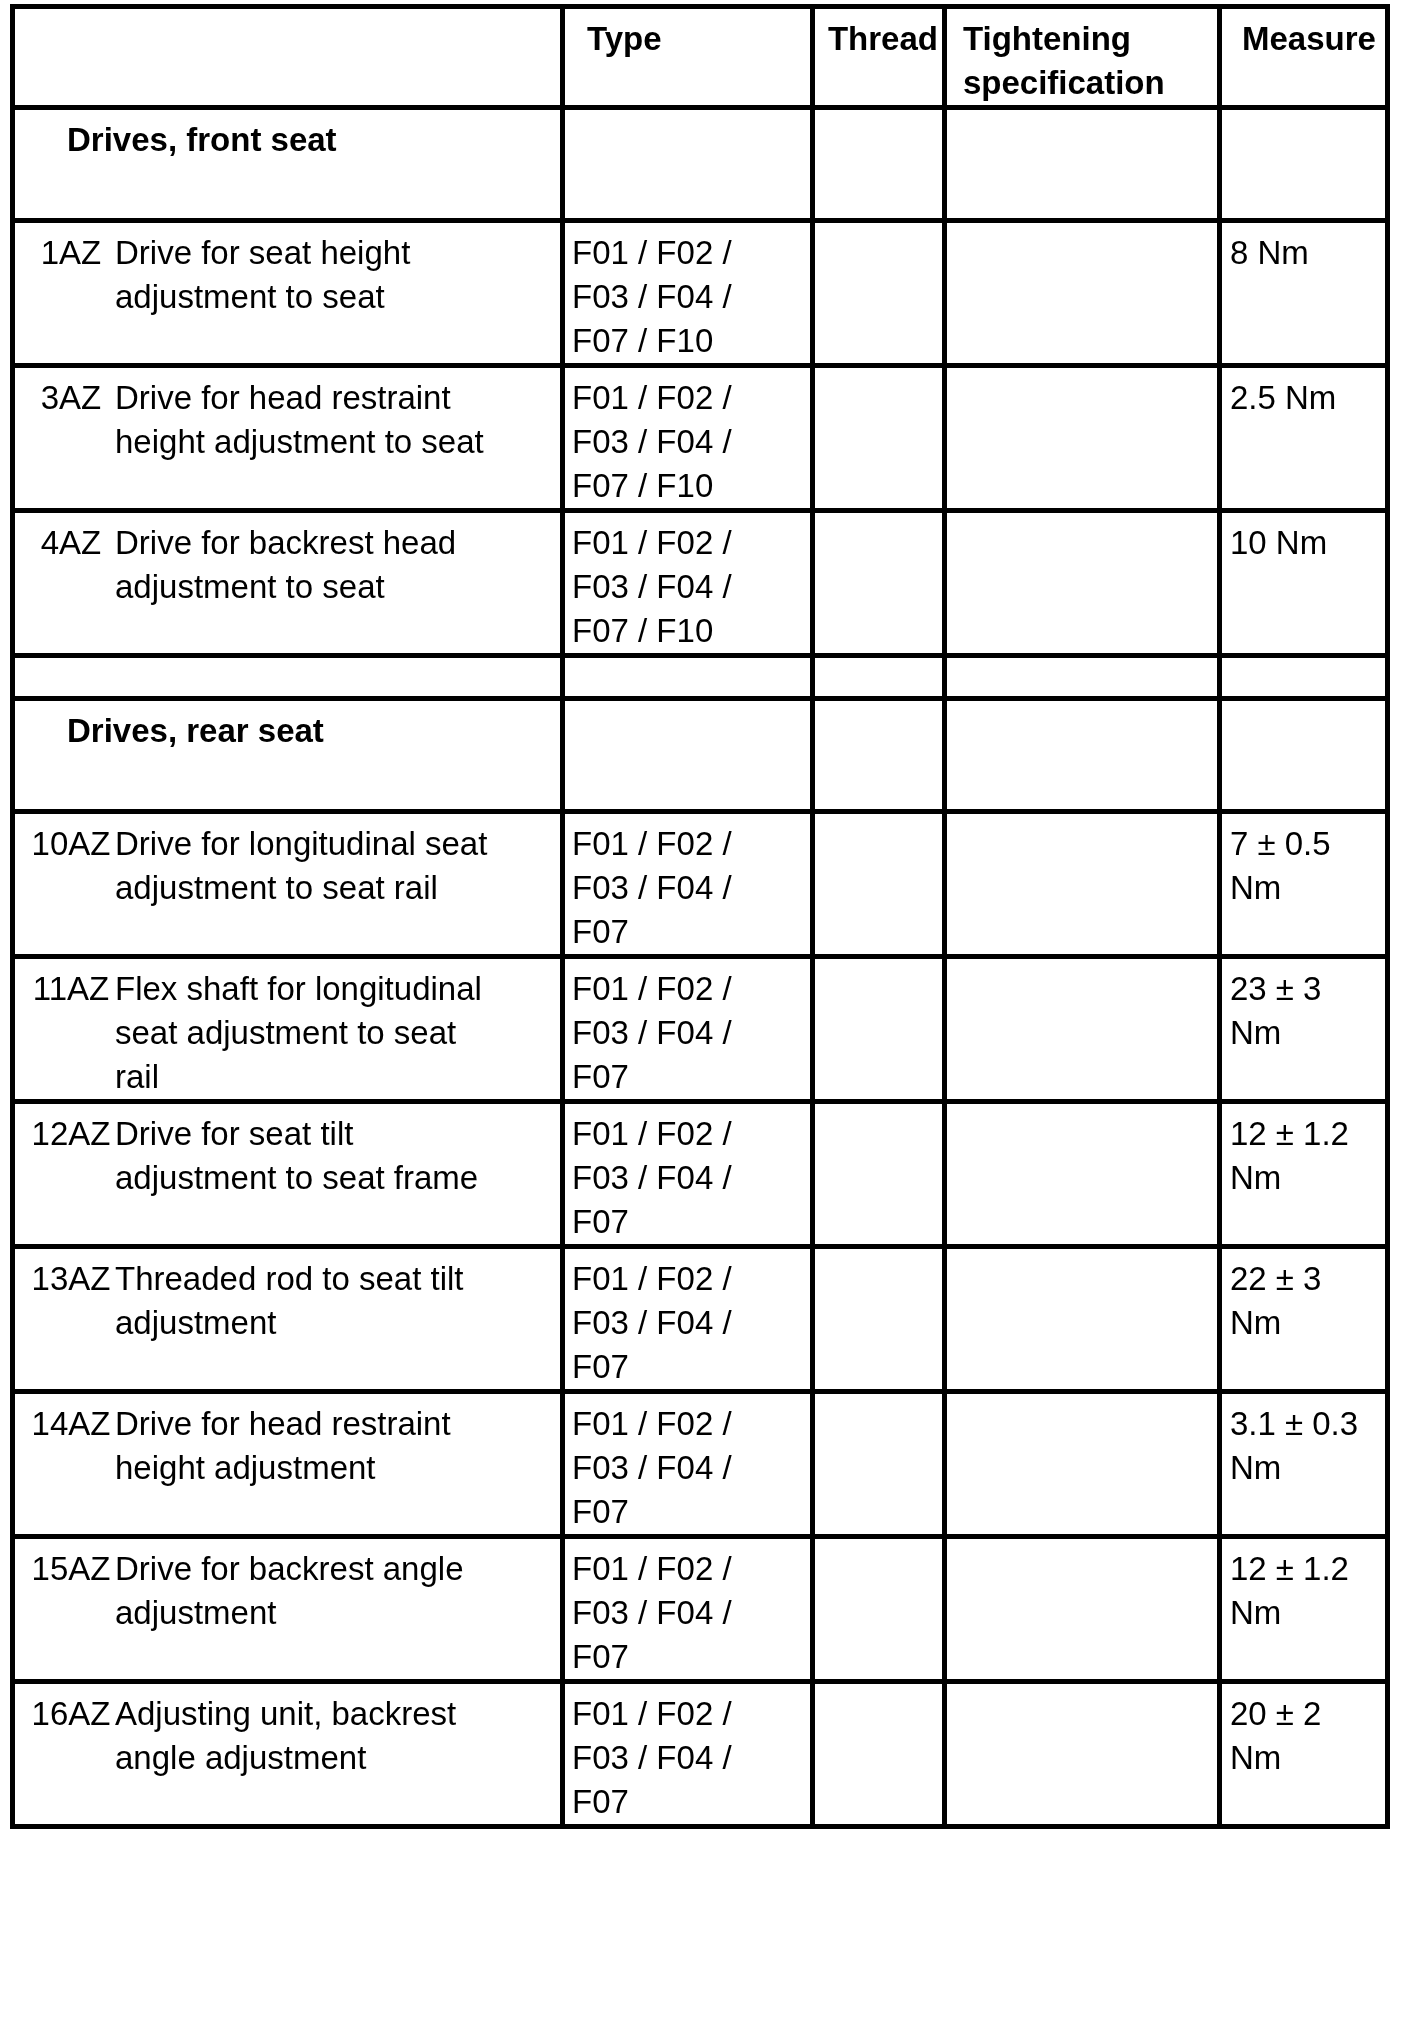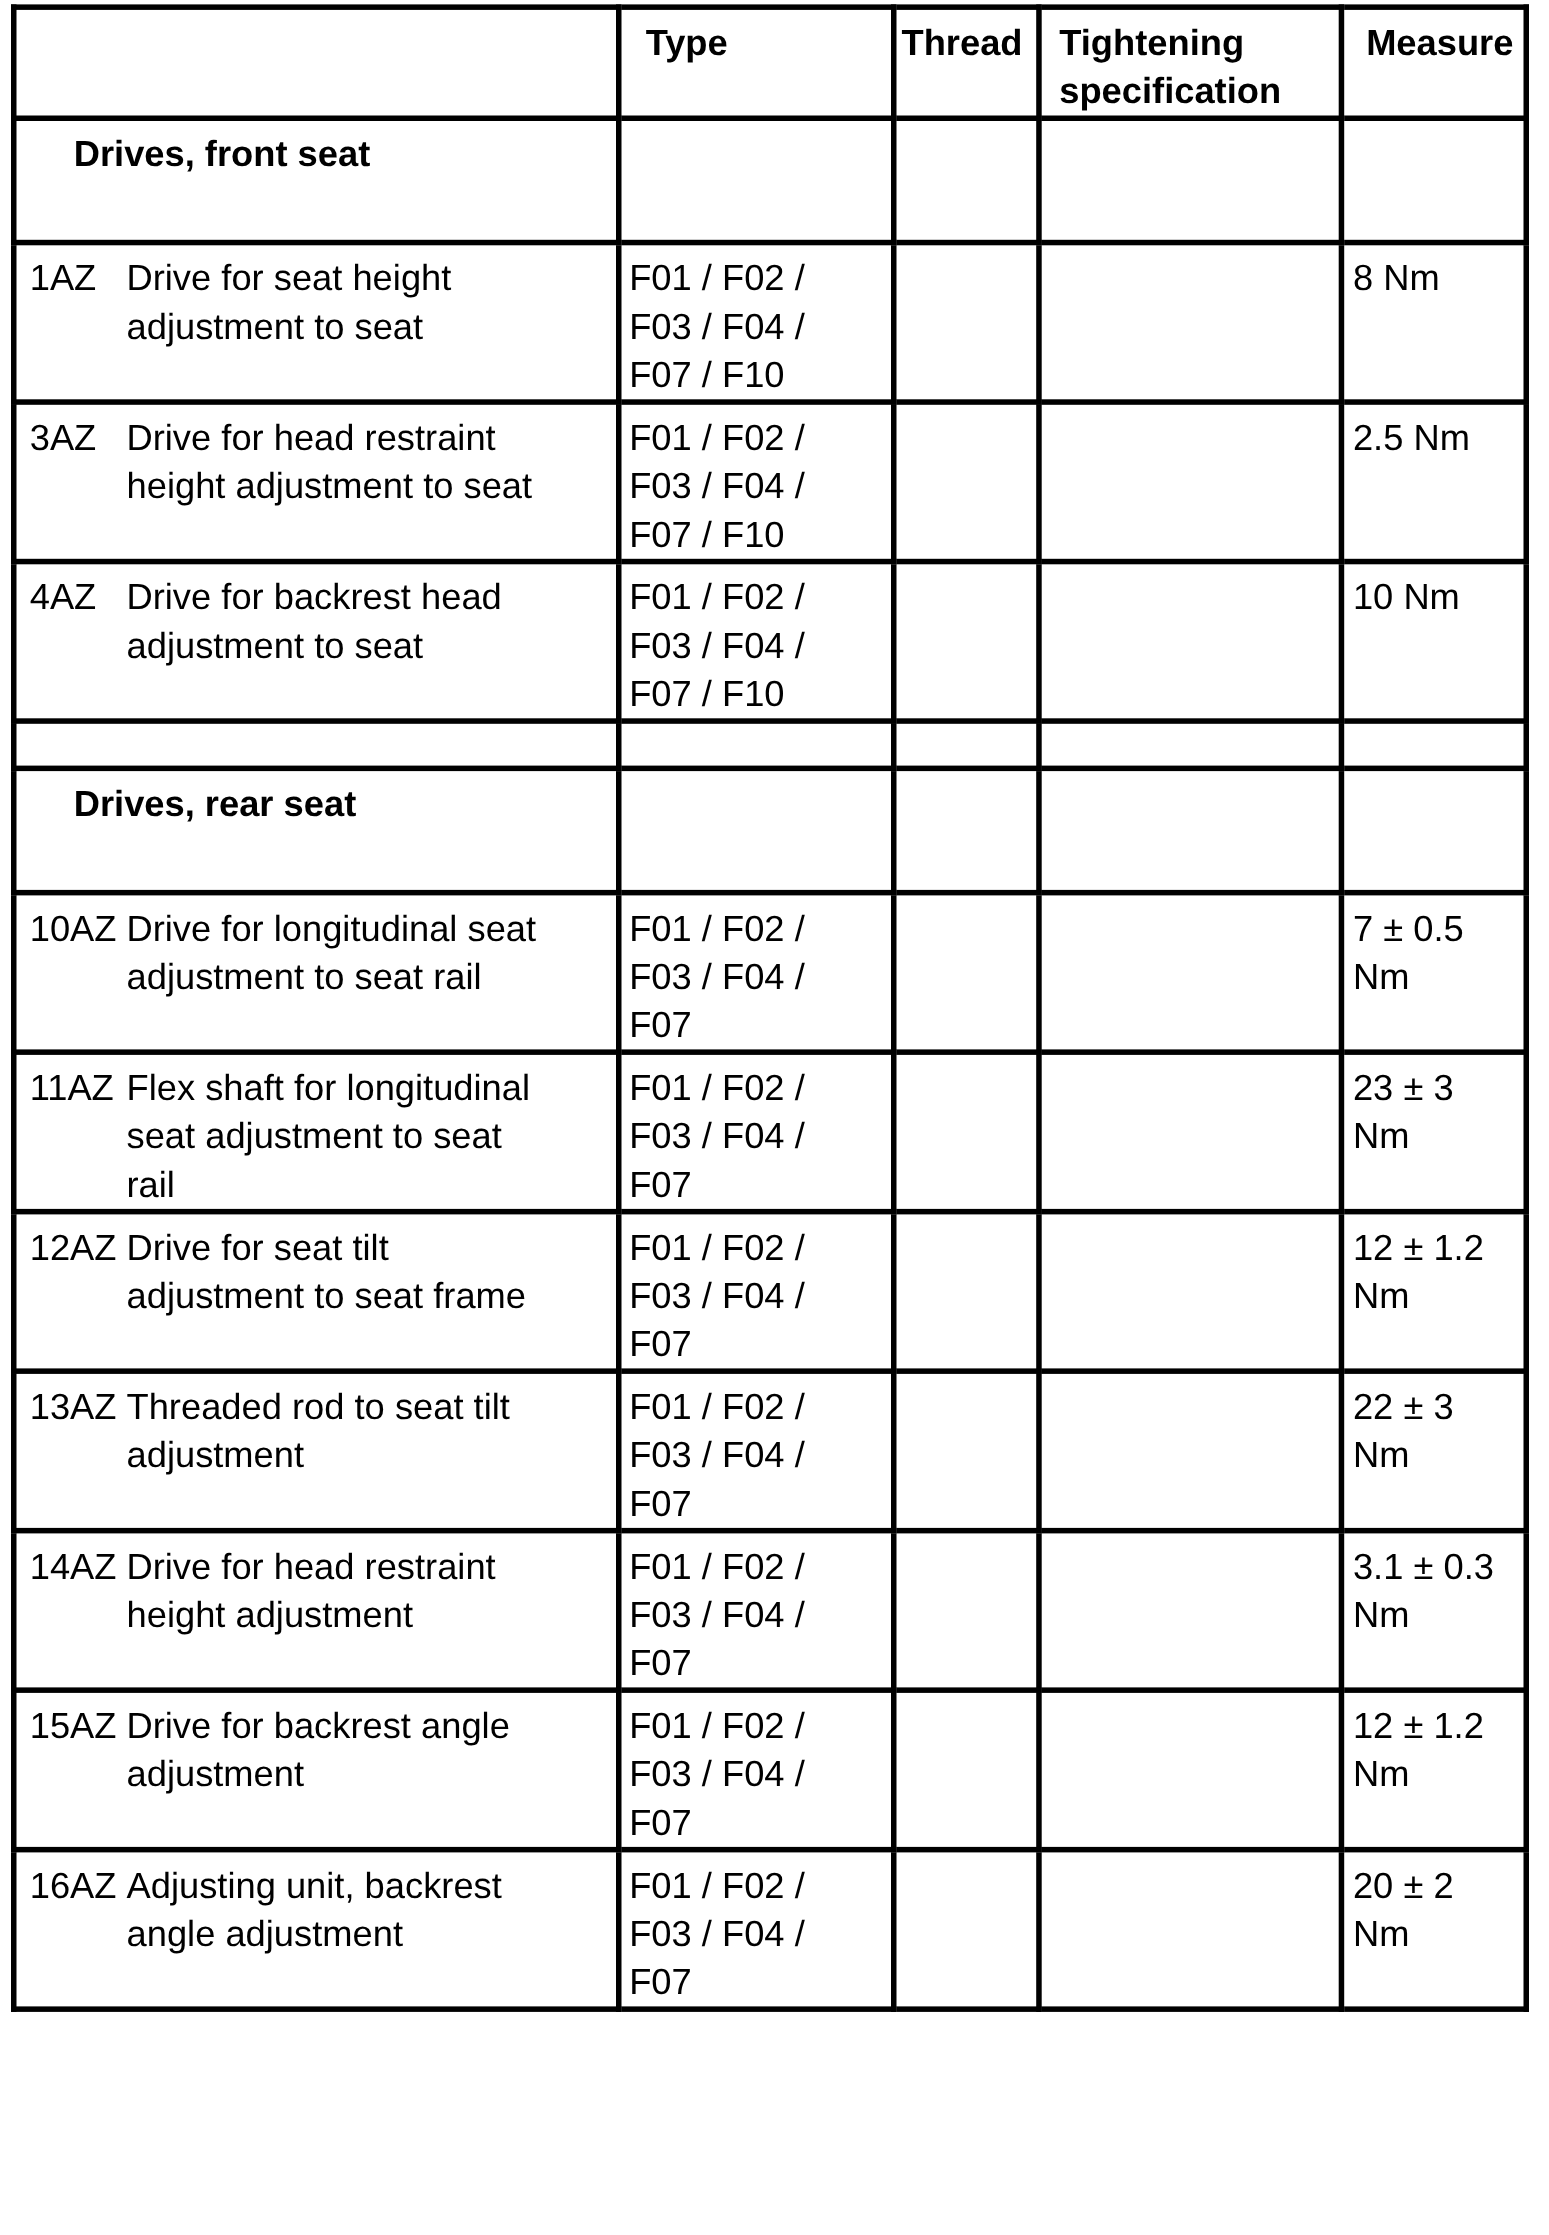--- a/index.html
+++ b/index.html
@@ -43,33 +43,34 @@
     padding: 8px 4px 0 6px;
     white-space: pre-line;
     overflow: hidden;
     font-weight: normal;
   }
   thead th {
     font-weight: bold;
     height: 84px;
   }
   th.col-type    { padding-left: 22px; }
-  th.col-thread  { padding-left: 5px; }
+  th.col-thread  { padding-left: 5px; text-align: right; }
   th.col-tight   { padding-left: 16px; }
   th.col-measure { padding-left: 20px; }
 
   .row-section td { height: 100px; font-weight: bold; }
   .row-item td    { height: 132px; }
   .row-spacer td  { height: 30px; }
 
   td.cell-desc { padding-left: 12px; }
   .desc-wrap { display: flex; align-items: flex-start; }
   .code {
     flex: 0 0 88px;
     white-space: pre-line;
+    text-align: center;
   }
   .desc {
     flex: 1 1 auto;
     white-space: pre-line;
   }
   .section-label {
     display: inline-block;
     padding-left: 40px;
     white-space: pre-line;
   }

